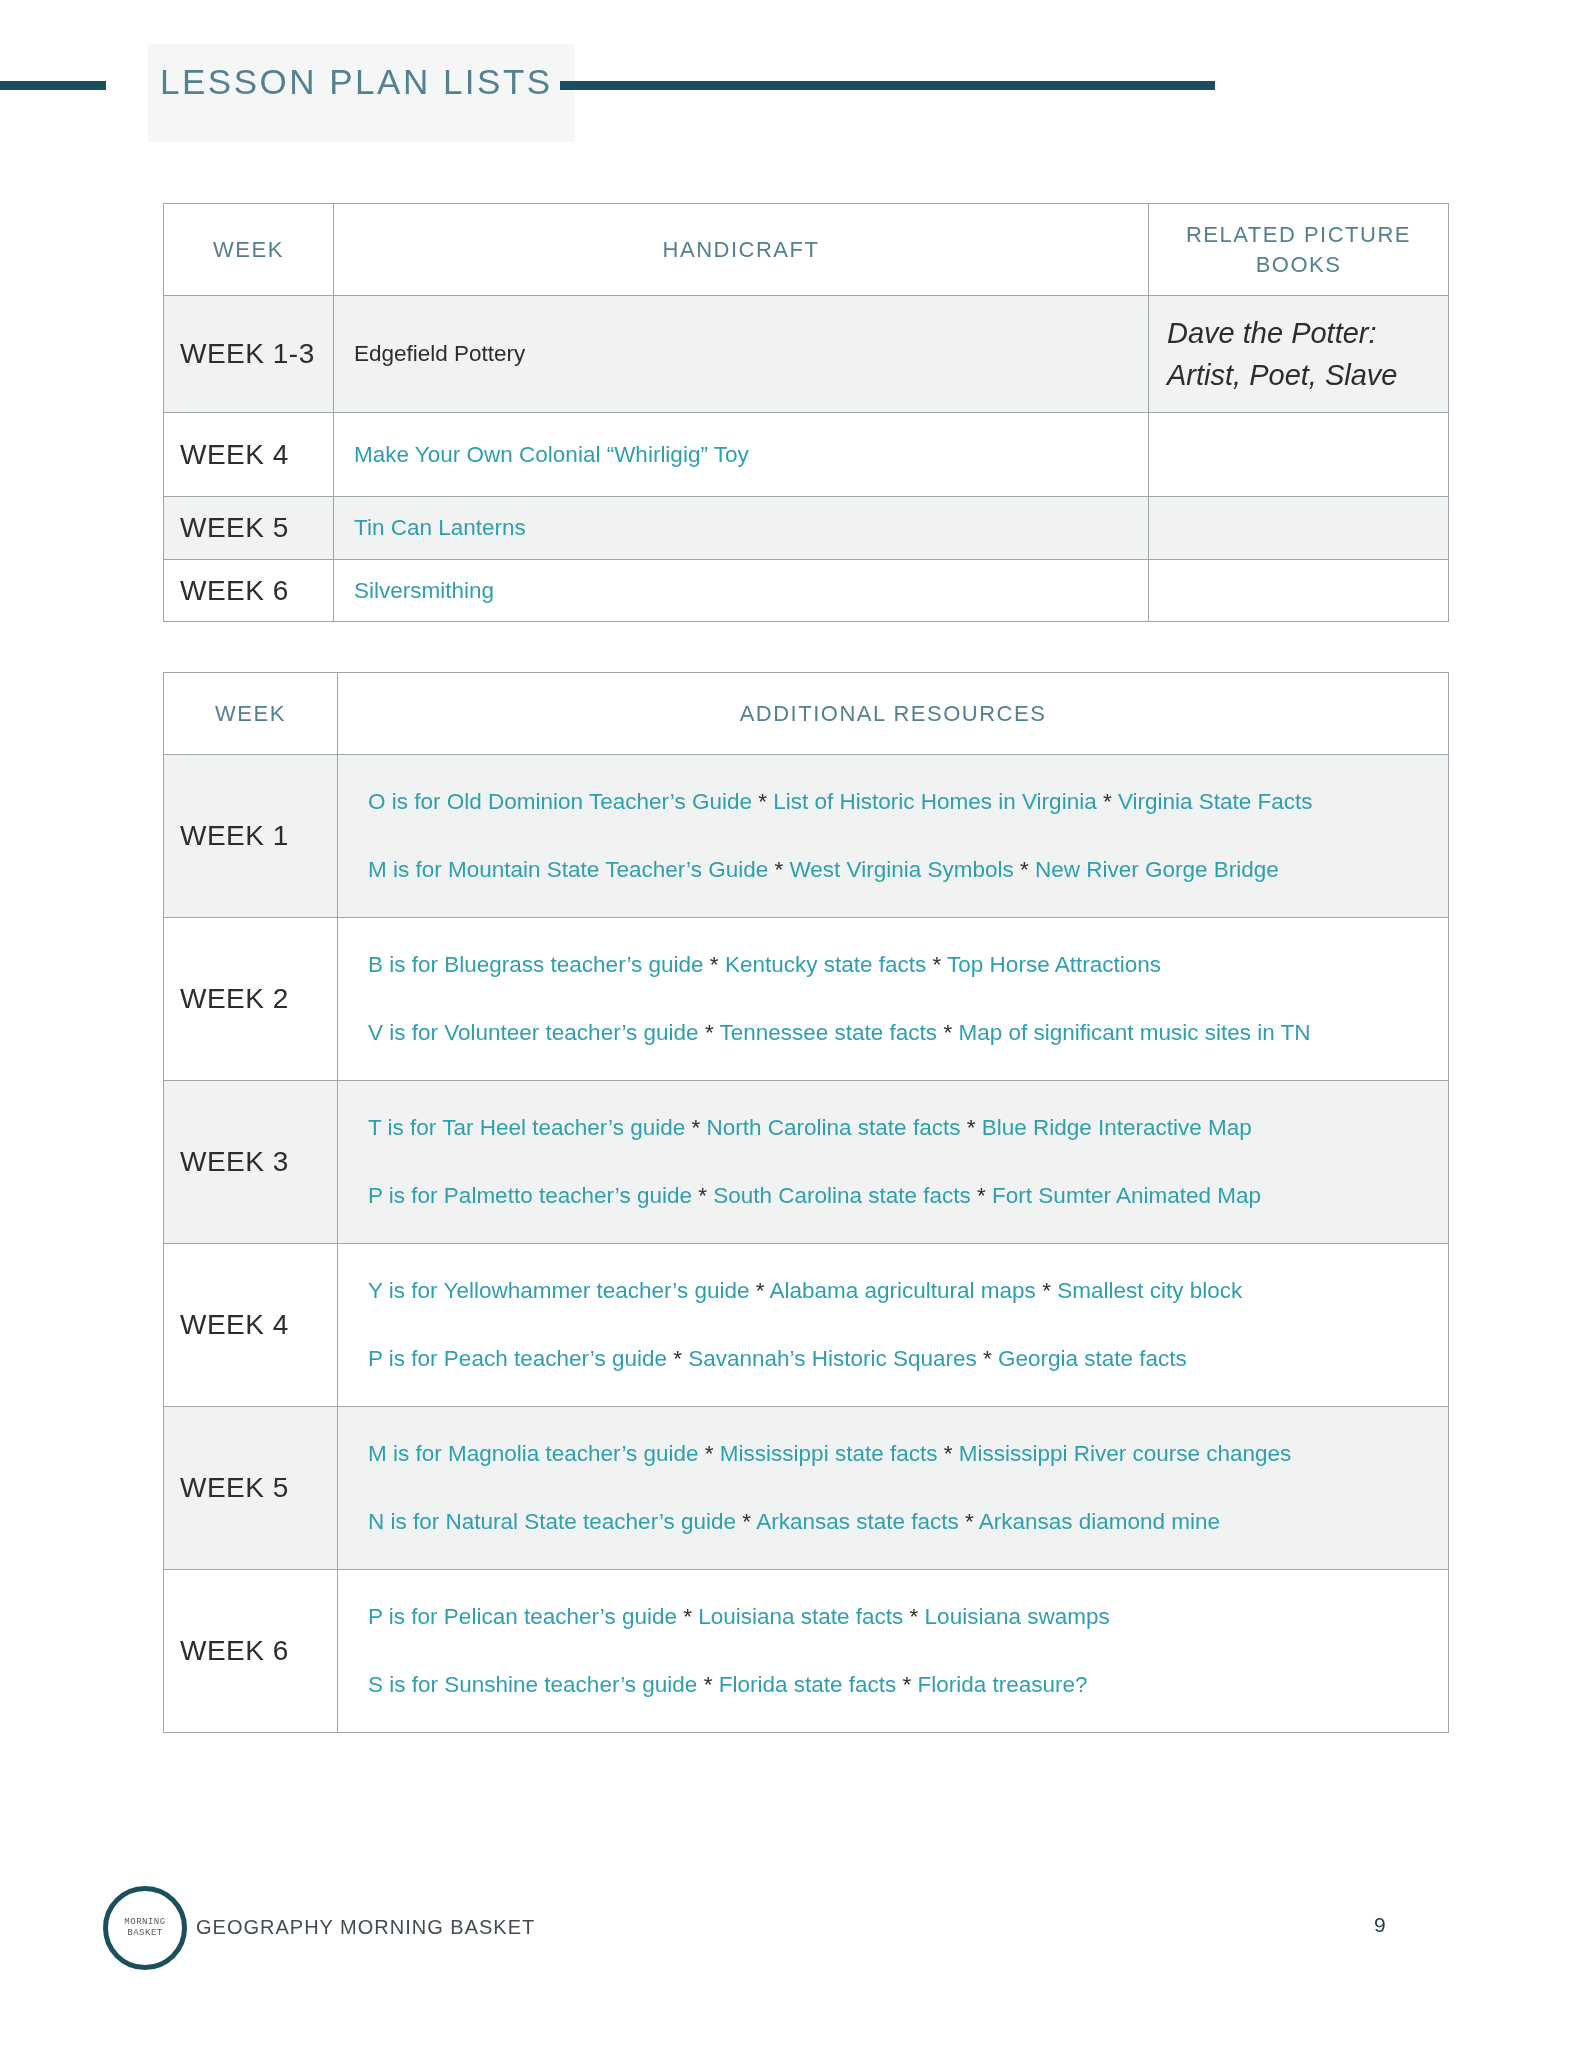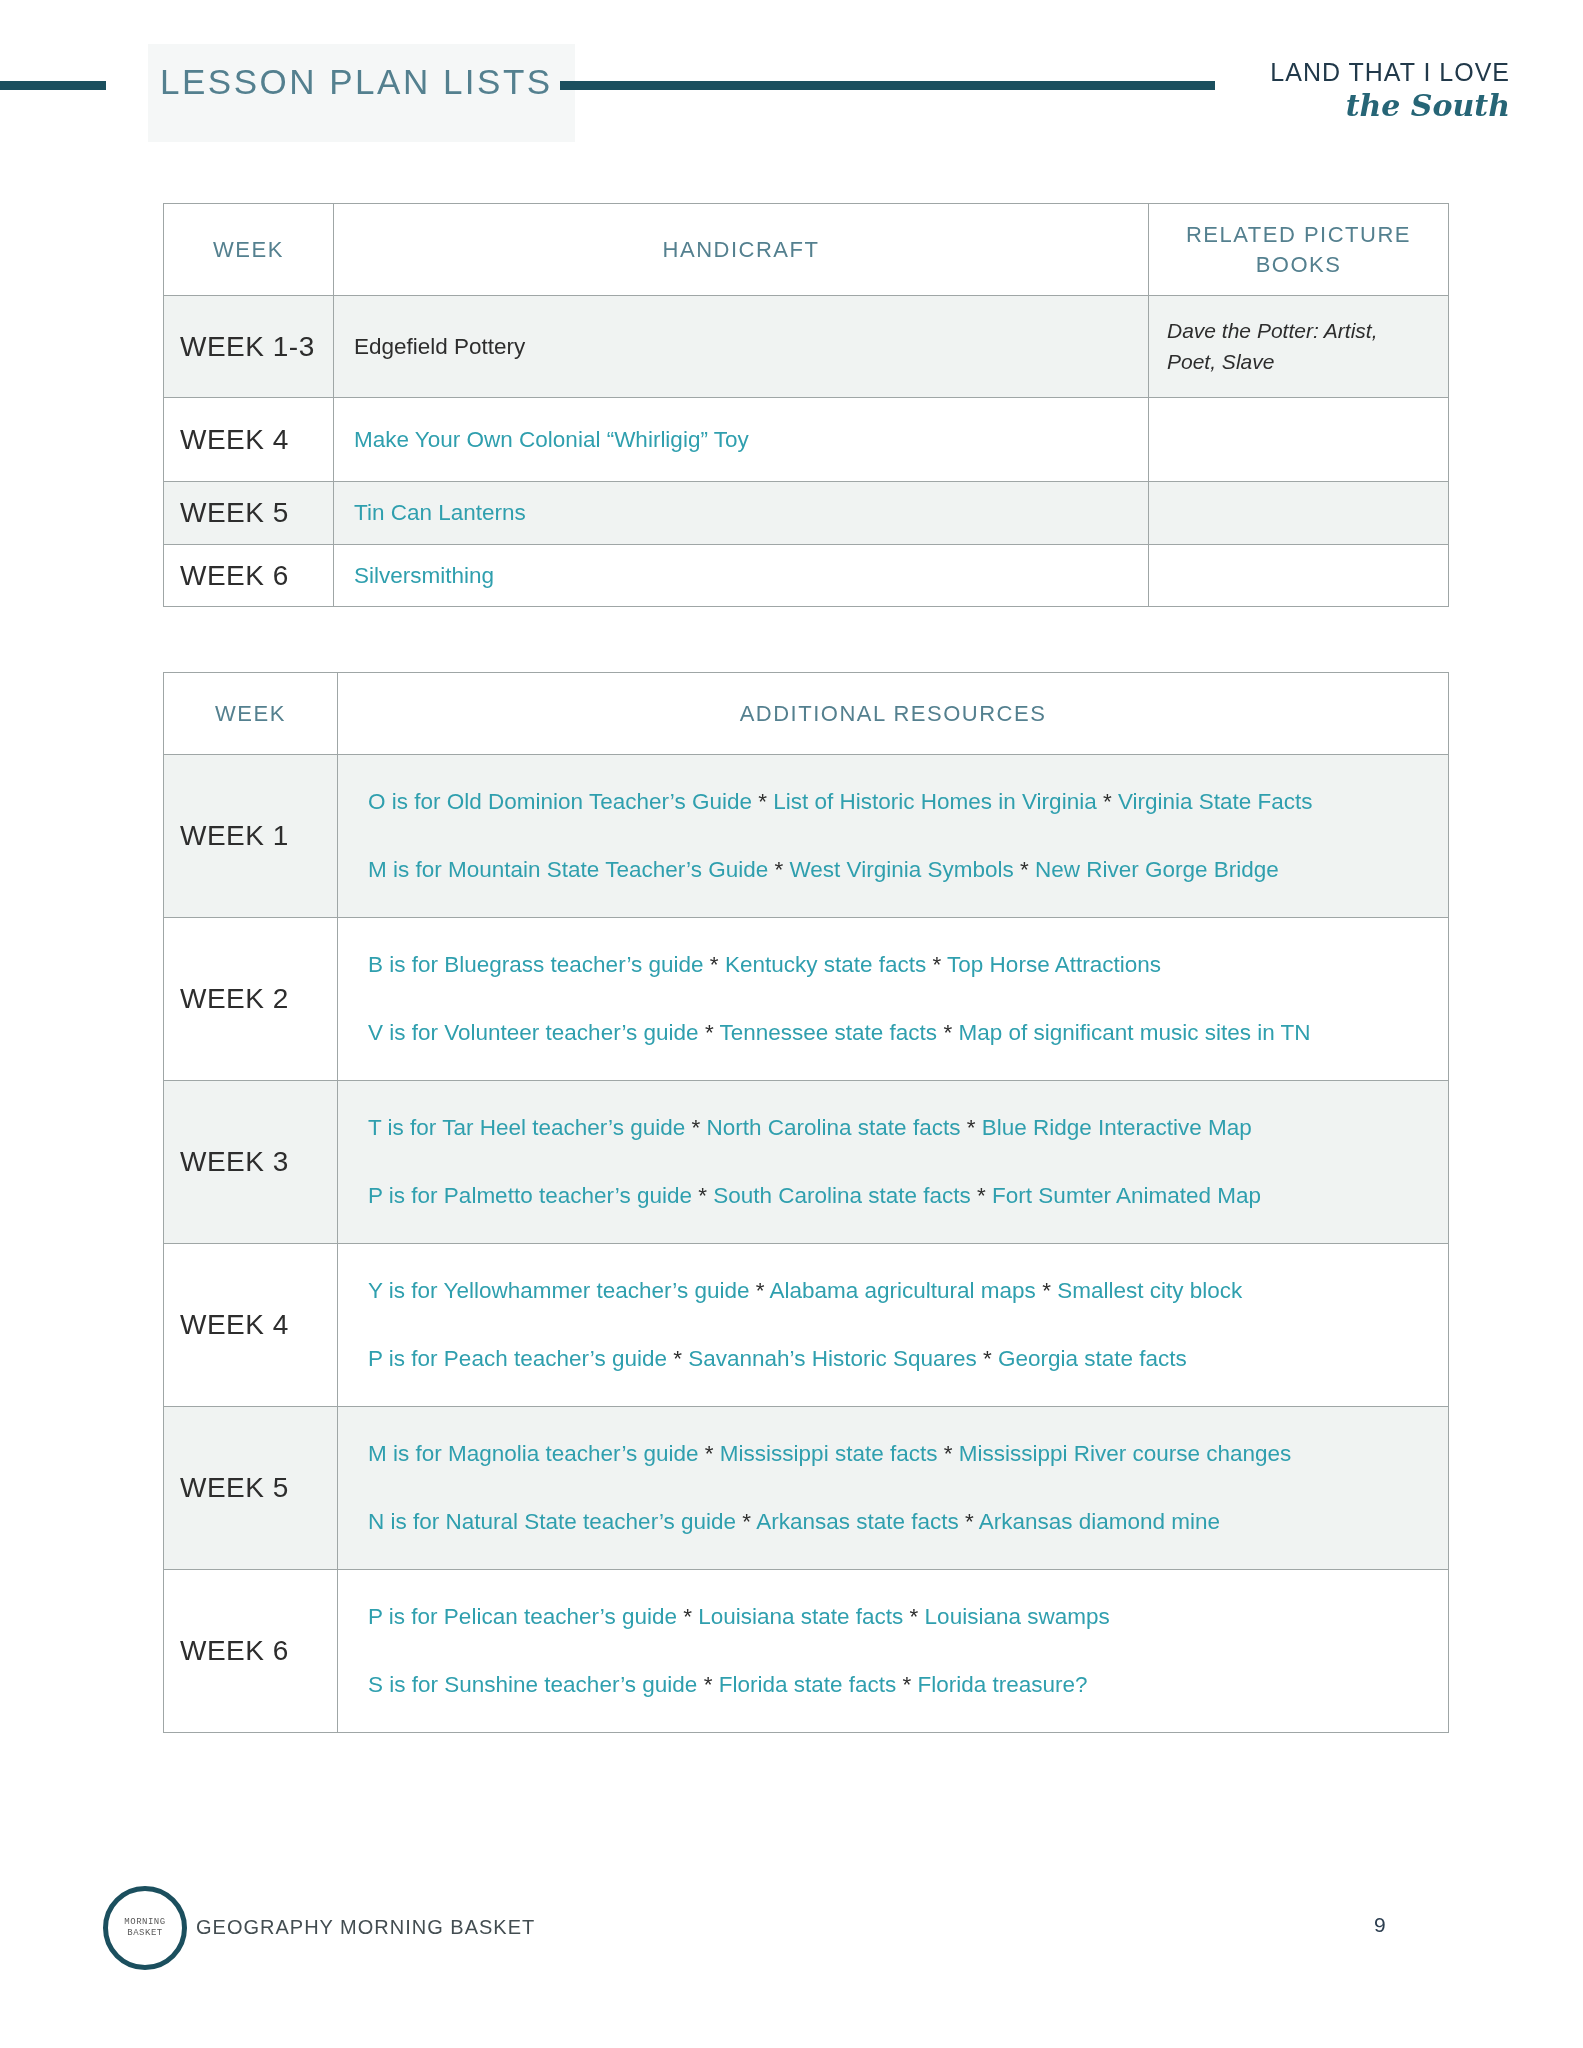--- a/index.html
+++ b/index.html
@@ -32,21 +32,21 @@
   }
   .shaded{background:var(--shade,#f0f3f2);}
   .t1{left:163px;top:203px;width:1285px;}
   .t1 thead tr{height:92px;}
   .t1 tbody tr:nth-child(1){height:102px;}
   .t1 tbody tr:nth-child(2){height:84px;}
   .t1 tbody tr:nth-child(3){height:63px;}
   .t1 tbody tr:nth-child(4){height:62px;}
   .week-cell{font-size:28px;color:#2d2d2d;padding-left:16px;letter-spacing:.5px;}
   .hc-cell{padding-left:20px;font-size:22.5px;}
-  .books-cell{padding:16px 18px;font-style:italic;font-size:21px;line-height:1.45;color:#2d2d2d;}
+  .books-cell{padding:16px 18px;font-style:italic;font-size:29px;line-height:1.45;color:#2d2d2d;}
   .t2{left:163px;top:672px;width:1285px;}
   .t2 thead tr{height:82px;}
   .res-cell{padding:20px 22px;font-size:22.5px;line-height:38px;}
   .res-cell p{margin:8px;}
   .res-cell p + p{margin-top:30px;}
   .lnk{color:var(--link,#2f9fae);}
   .plain{color:#2d2d2d;}
   .sep{color:#2f2f2f;}
   
   .footer-logo{
@@ -62,24 +62,20 @@
   .page-num{position:absolute;left:1374px;top:1913px;font-size:21px;color:#2c3e50;}
 </style>
 </head>
 <body>
 
 <div class="page">
 
   <div class="rule rule-left"></div>
   <h1 class="page-title">LESSON PLAN LISTS</h1>
   <div class="rule rule-mid"></div>
-  <div class="brand">
-    <div class="brand-main">LAND THAT I LOVE</div>
-    <div class="brand-sub">the South</div>
-  </div>
 
   <table class="t1">
     <colgroup>
         <col style="width:170px">
         <col style="width:815px">
         <col style="width:300px">
       </colgroup>
     <thead>
       <tr>
         <th>WEEK</th>

